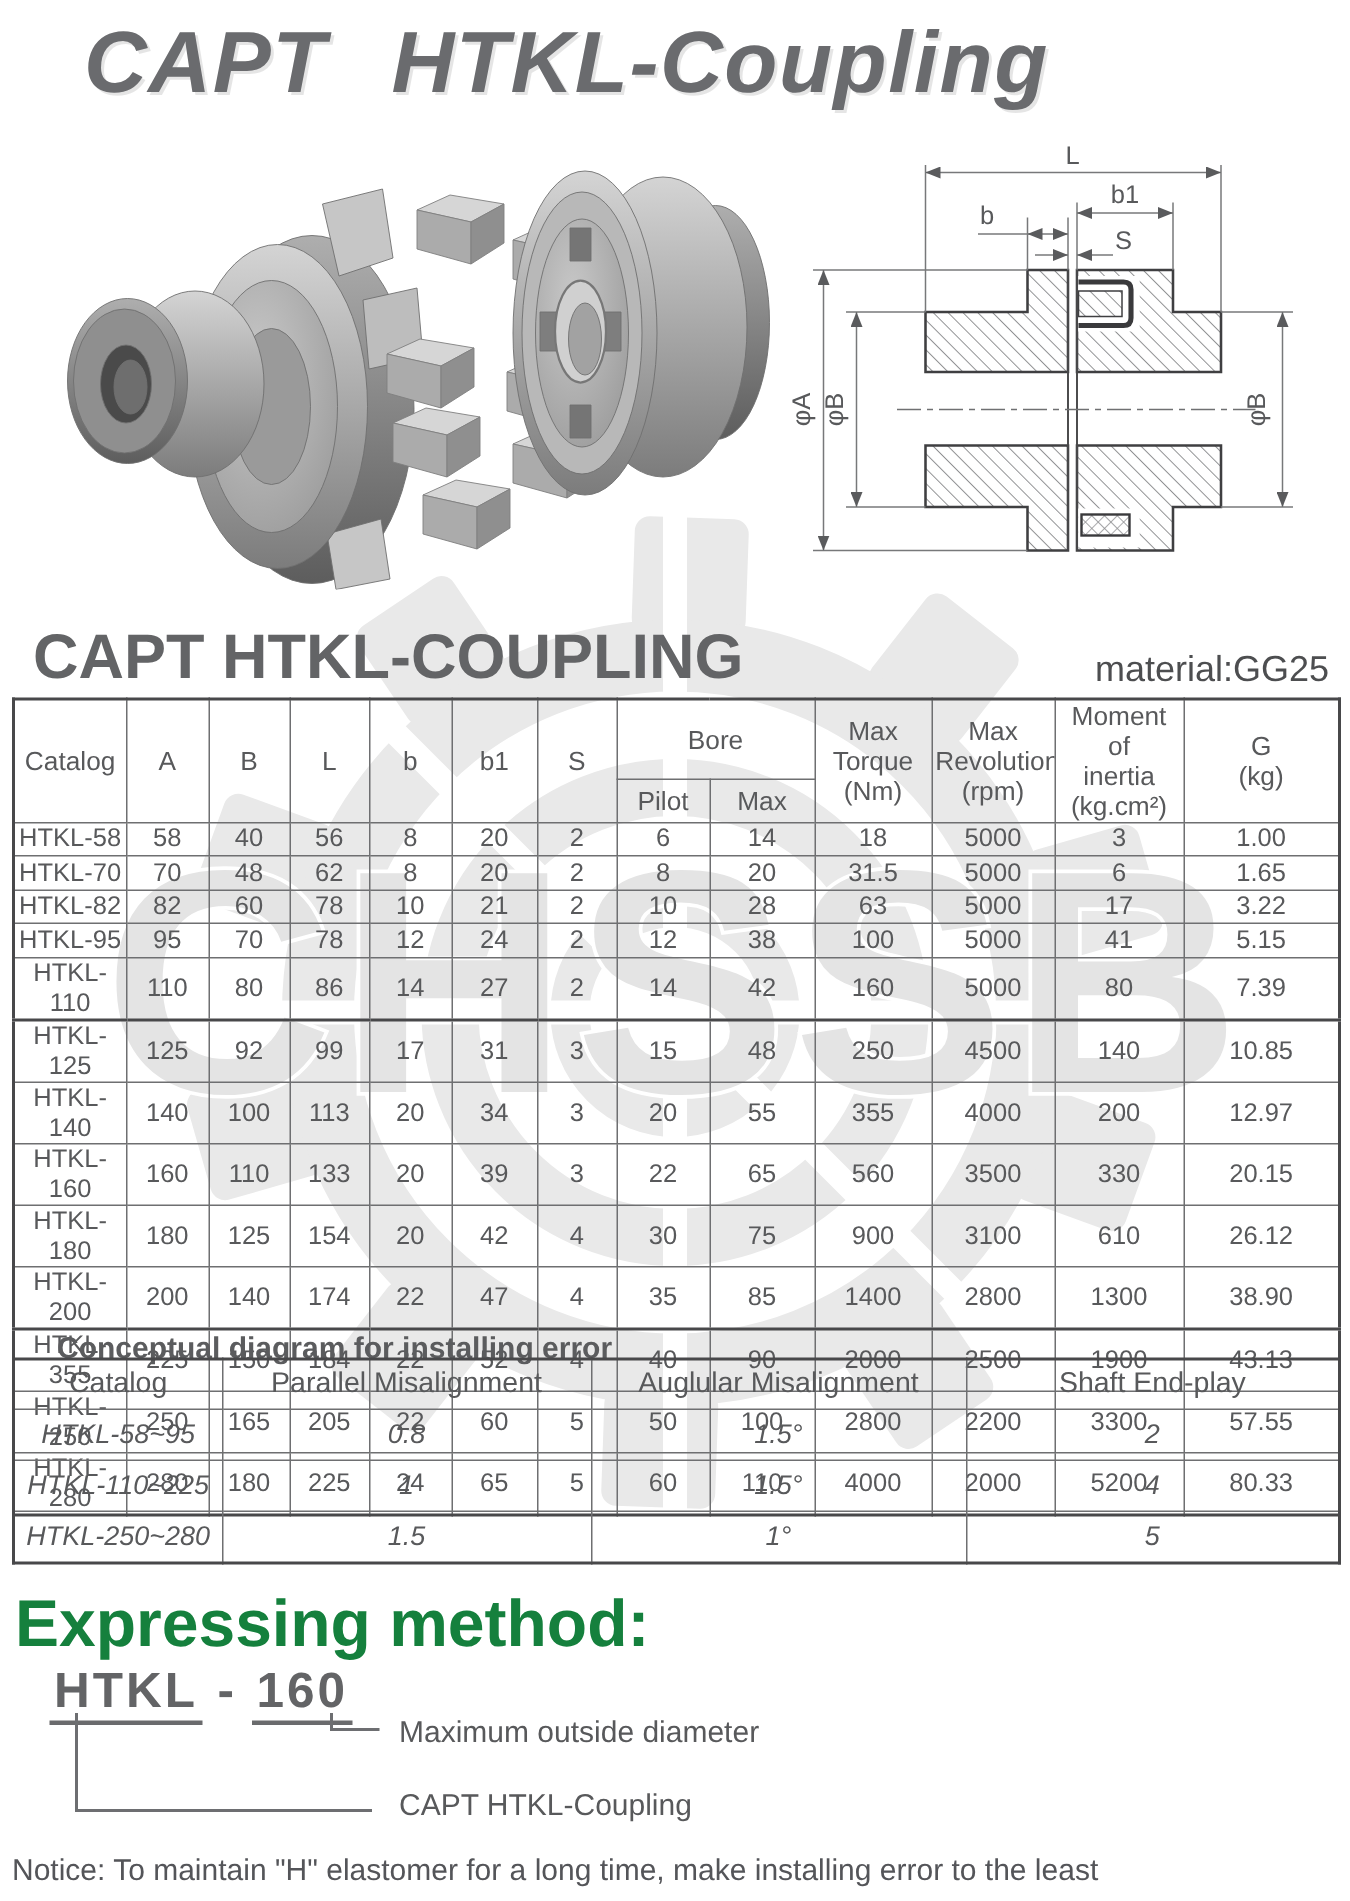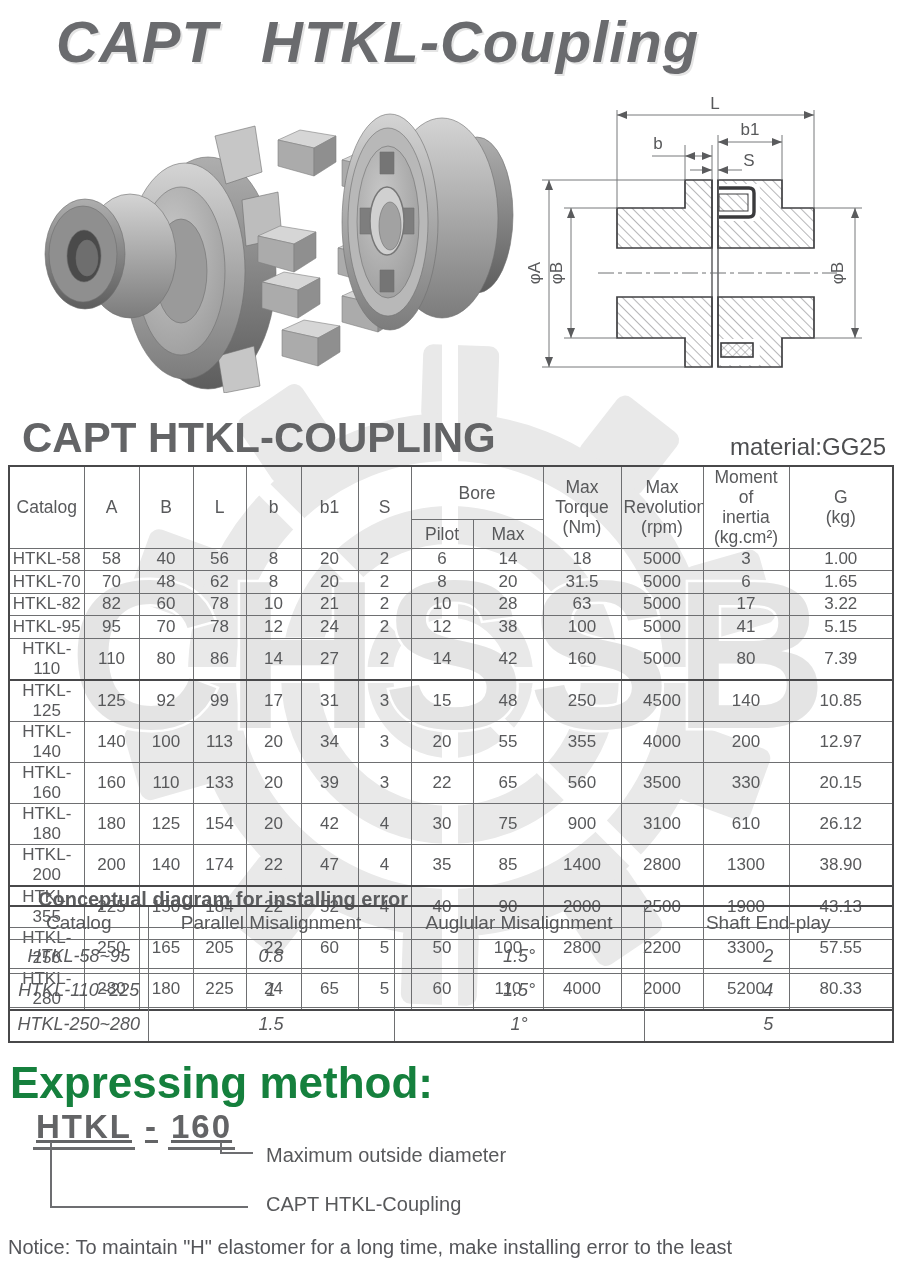--- a/index.html
+++ b/index.html
@@ -39,21 +39,21 @@
 
   
   .err{left:8px;top:905px;width:884px;border:2px solid #48484a;}
   .err th,.err td{border:1px solid #6e6f71;text-align:center;vertical-align:middle;
       font-weight:normal;color:#58595b;}
   .err th{height:30px;font-size:19px;}
   .err td{height:31px;font-size:18px;font-style:italic;}
 
   
   .code{left:33px;top:1108px;font-size:33px;font-weight:bold;color:#636466;
-        letter-spacing:2px;white-space:nowrap;text-decoration:underline;}
+        letter-spacing:2px;white-space:nowrap;}
   .code .u{border-bottom:3px solid #6a6b6d;padding:0 3px 2px 3px;}
   .code .dash{margin:0 10px;}
   .cline{background:#6d6e71;}
   #cline-v1{left:50px;top:1142px;width:2px;height:66px;}
   #cline-h1{left:50px;top:1206px;width:198px;height:2px;}
   #cline-v2{left:220px;top:1142px;width:2px;height:12px;}
   #cline-h2{left:220px;top:1152px;width:33px;height:2px;}
   .callout{font-size:20px;color:#58595b;white-space:nowrap;text-align:center;}
   #callout-diameter{left:266px;top:1144px;}
   #callout-series{left:266px;top:1193px;}

